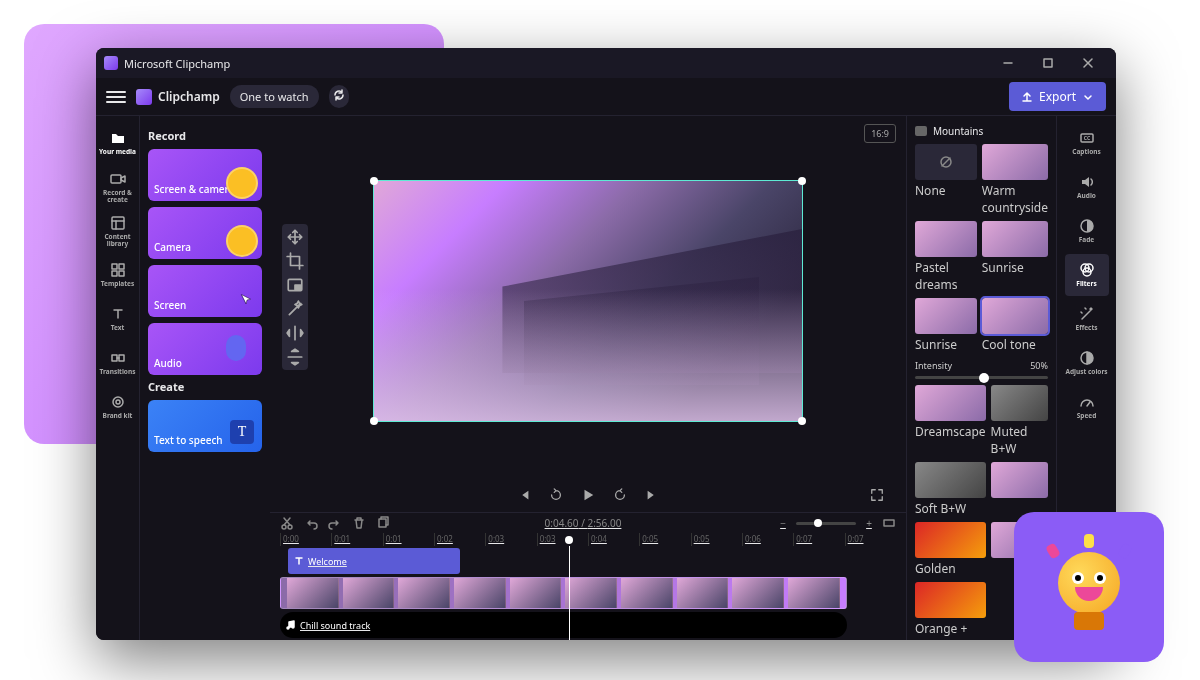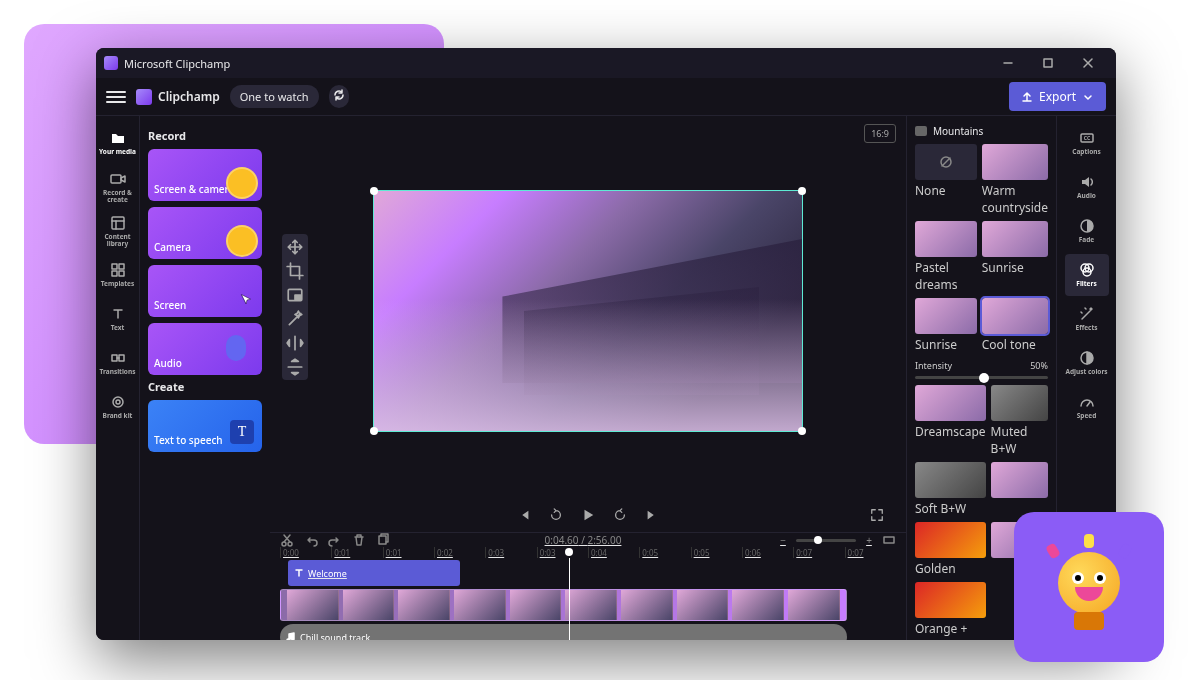--- a/index.html
+++ b/index.html
@@ -66,35 +66,35 @@
 .r1{width:70%;height:60%;right:0;top:20%;clip-path:polygon(0 40%,100% 0,100% 100%,0 100%);}
 .r2{width:55%;height:50%;right:10%;top:35%;clip-path:polygon(0 30%,100% 10%,100% 100%,0 100%);opacity:.7;}
 .handle{width:8px;height:8px;background:#fff;border-radius:50%;position:absolute;}
 .h-tl{top:-4px;left:-4px;}.h-tr{top:-4px;right:-4px;}.h-bl{bottom:-4px;left:-4px;}.h-br{bottom:-4px;right:-4px;}
 
 .playback{height:34px;display:flex;align-items:center;justify-content:center;gap:14px;color:#aaa;position:relative;}
 .playback .pbtn{width:18px;height:18px;cursor:pointer;display:flex;align-items:center;justify-content:center;}
 .playback .pbtn svg{width:14px;height:14px;}
 .fullscreen{position:absolute;right:20px;}
 
-.timeline-area{height:108px;background:#14121a;border-top:1px solid #242230;display:flex;flex-direction:column;}
+.timeline-area{height:128px;background:#14121a;border-top:1px solid #242230;display:flex;flex-direction:column;}
 .tl-tools{height:26px;display:flex;align-items:center;padding:0 10px;gap:10px;color:#888;font-size:10px;}
 .tl-tools .tt{width:14px;height:14px;cursor:pointer;display:flex;align-items:center;justify-content:center;}
 .tl-tools .time{flex:1;text-align:center;}
 .tl-tools .zoom{display:flex;align-items:center;gap:6px;}
 .tl-tools .zoom-bar{width:60px;height:3px;background:#444;border-radius:2px;position:relative;}
 .tl-tools .zoom-bar::after{content:'';width:8px;height:8px;background:#fff;border-radius:50%;position:absolute;top:-2.5px;left:30%;}
 .ruler{height:16px;display:flex;padding:0 10px;font-size:8px;color:#666;}
 .ruler .tick{flex:1;border-left:1px solid #333;padding-left:2px;}
 .tracks{flex:1;padding:2px 10px;display:flex;flex-direction:column;gap:3px;position:relative;}
 .track{height:26px;border-radius:3px;display:flex;align-items:center;padding:0 6px;font-size:9px;color:#fff;gap:4px;}
 .track.text{background:#5b5bd6;width:28%;margin-left:8px;}
 .track.video{height:32px;background:linear-gradient(to right,#8b6ba8,#c77dff);width:92%;position:relative;overflow:hidden;border:1px solid rgba(255,255,255,.2);}
 .track.video .thumb{flex:1;height:100%;background:linear-gradient(135deg,#e0a8d8,#4a4568);border-right:1px solid rgba(0,0,0,.3);}
-.track.audio{background:#737373;width:92%;border-radius:13px;}
+.track.audio{background:#000000;width:92%;border-radius:13px;}
 .playhead{position:absolute;top:0;bottom:0;left:47%;width:1px;background:#fff;z-index:2;}
 .playhead::before{content:'';width:8px;height:8px;background:#fff;border-radius:50%;position:absolute;top:-10px;left:-4px;}
 
 .panel-right{width:150px;background:#14121a;padding:8px;border-left:1px solid #242230;overflow:hidden;}
 .panel-right .hdr{display:flex;align-items:center;gap:6px;font-size:10px;margin-bottom:6px;}
 .panel-right .hdr .sq{width:12px;height:10px;background:#666;border-radius:2px;}
 .filter-grid{display:grid;grid-template-columns:1fr 1fr;gap:5px;}
 .filter-item{cursor:pointer;}
 .filter-thumb{width:100%;height:36px;border-radius:3px;background:linear-gradient(135deg,#e0a8d8,#8b6ba8);position:relative;}
 .filter-thumb.none{background:#2a2838;display:flex;align-items:center;justify-content:center;color:#888;}

